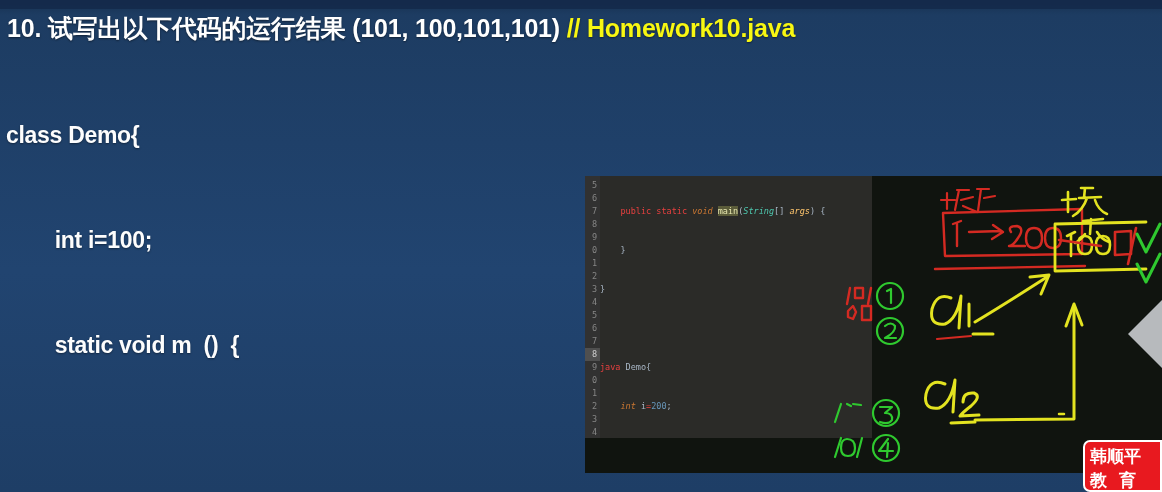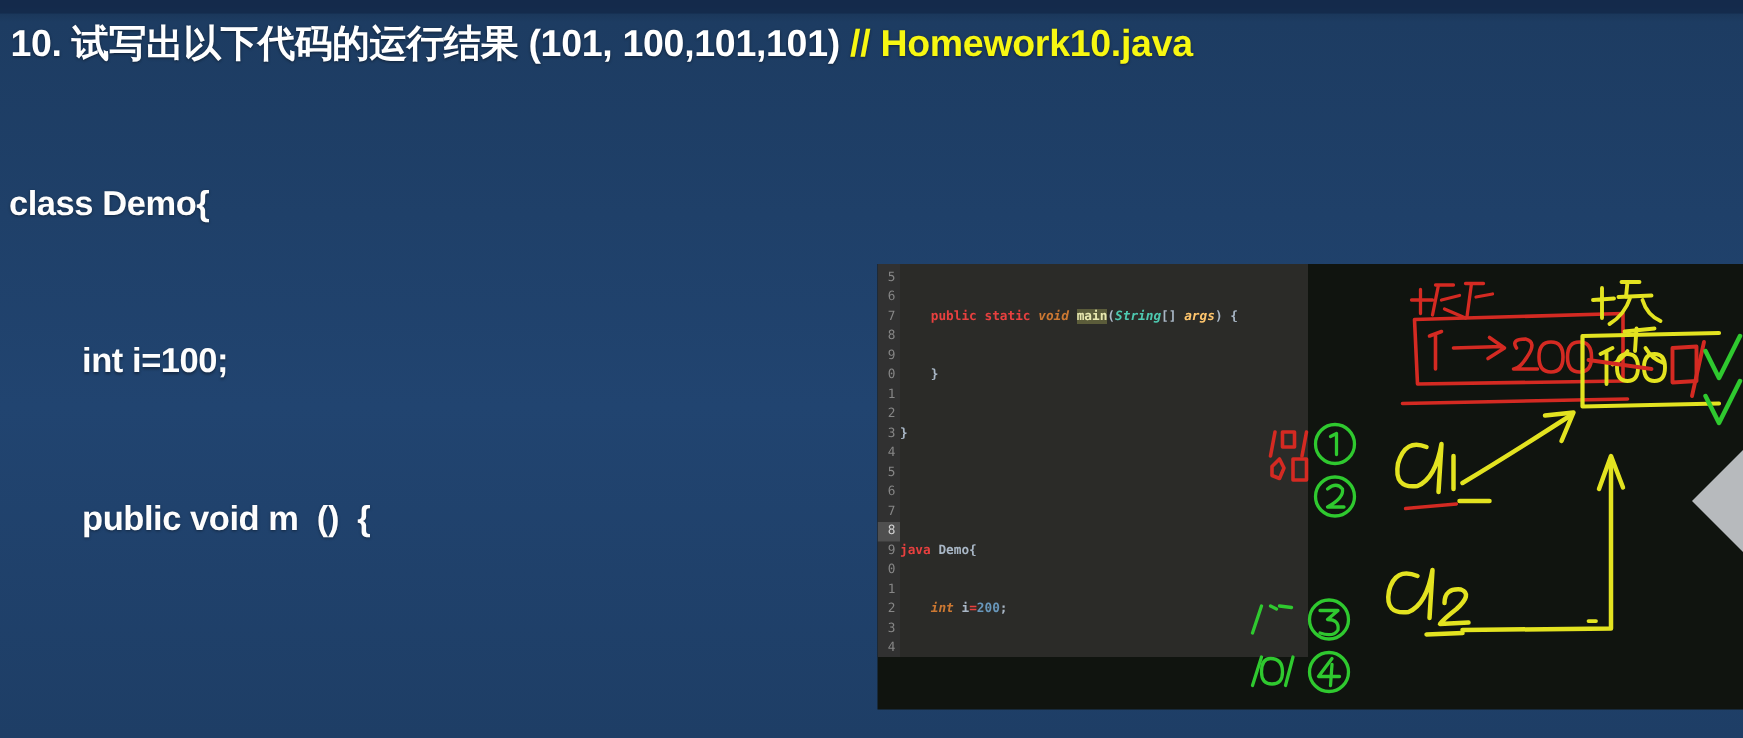--- a/index.html
+++ b/index.html
@@ -57,21 +57,21 @@
     background:#313131;color:#868686;
     font-family:"DejaVu Sans Mono","Liberation Mono",monospace;
     font-size:8.5px;line-height:13px;text-align:right;
     padding-top:3px;box-sizing:border-box;
   }
   #gutter div{padding-right:3px;height:13px;}
   #gutter div.cur{background:#4f4f4f;color:#d0d0d0;}
   #codelines{
     position:absolute;left:15px;top:3px;white-space:pre;
   }
-  #codelines .l{height:13px;font-weight:bold;}
+  #codelines .l{height:13px;}
   .kw{color:#cc7832;}
   .kw2{color:#e8403f;}
   .ty{color:#4ec9b0;font-style:italic;}
   .nm{color:#6897bb;}
   .fn{color:#ffc66d;}
   .hl{background:#5b5c3a;color:#e8e8b0;}
   .pn{color:#a9b7c6;}
   
   #hand{position:absolute;left:0;top:0;width:577px;height:297px;}
   
@@ -103,21 +103,21 @@
   <div id="heading">
     <span class="num">10.</span>
     <span class="cn">试写出以下代码的运行结果</span>
     <span class="ans">(101, 100,101,101)</span>
     <span class="file">// Homework10.java</span>
   </div>
 
   <div id="slidecode">
     <span class="ln">class Demo{</span>
     <span class="ln">        int i=100;</span>
-    <span class="ln">        public void m  ()  {</span>
+    <span class="ln">        static void m  ()  {</span>
     
     
     
     
     
     
     
     
     
     
@@ -265,14 +265,20 @@
         <g stroke="#e3e320" stroke-width="2.5">
           <path d="M474,238 L479,238"></path>
         </g>
       </g>
     </svg>
 
   </div>
 
   <div id="playarrow"></div>
 
+  <div id="logo">
+    <div class="l1">韩顺平</div>
+    <div class="l2">
+      <span>教</span><span>育</span>
+    </div>
+  </div>
 
 </div>
 
 </body></html>

